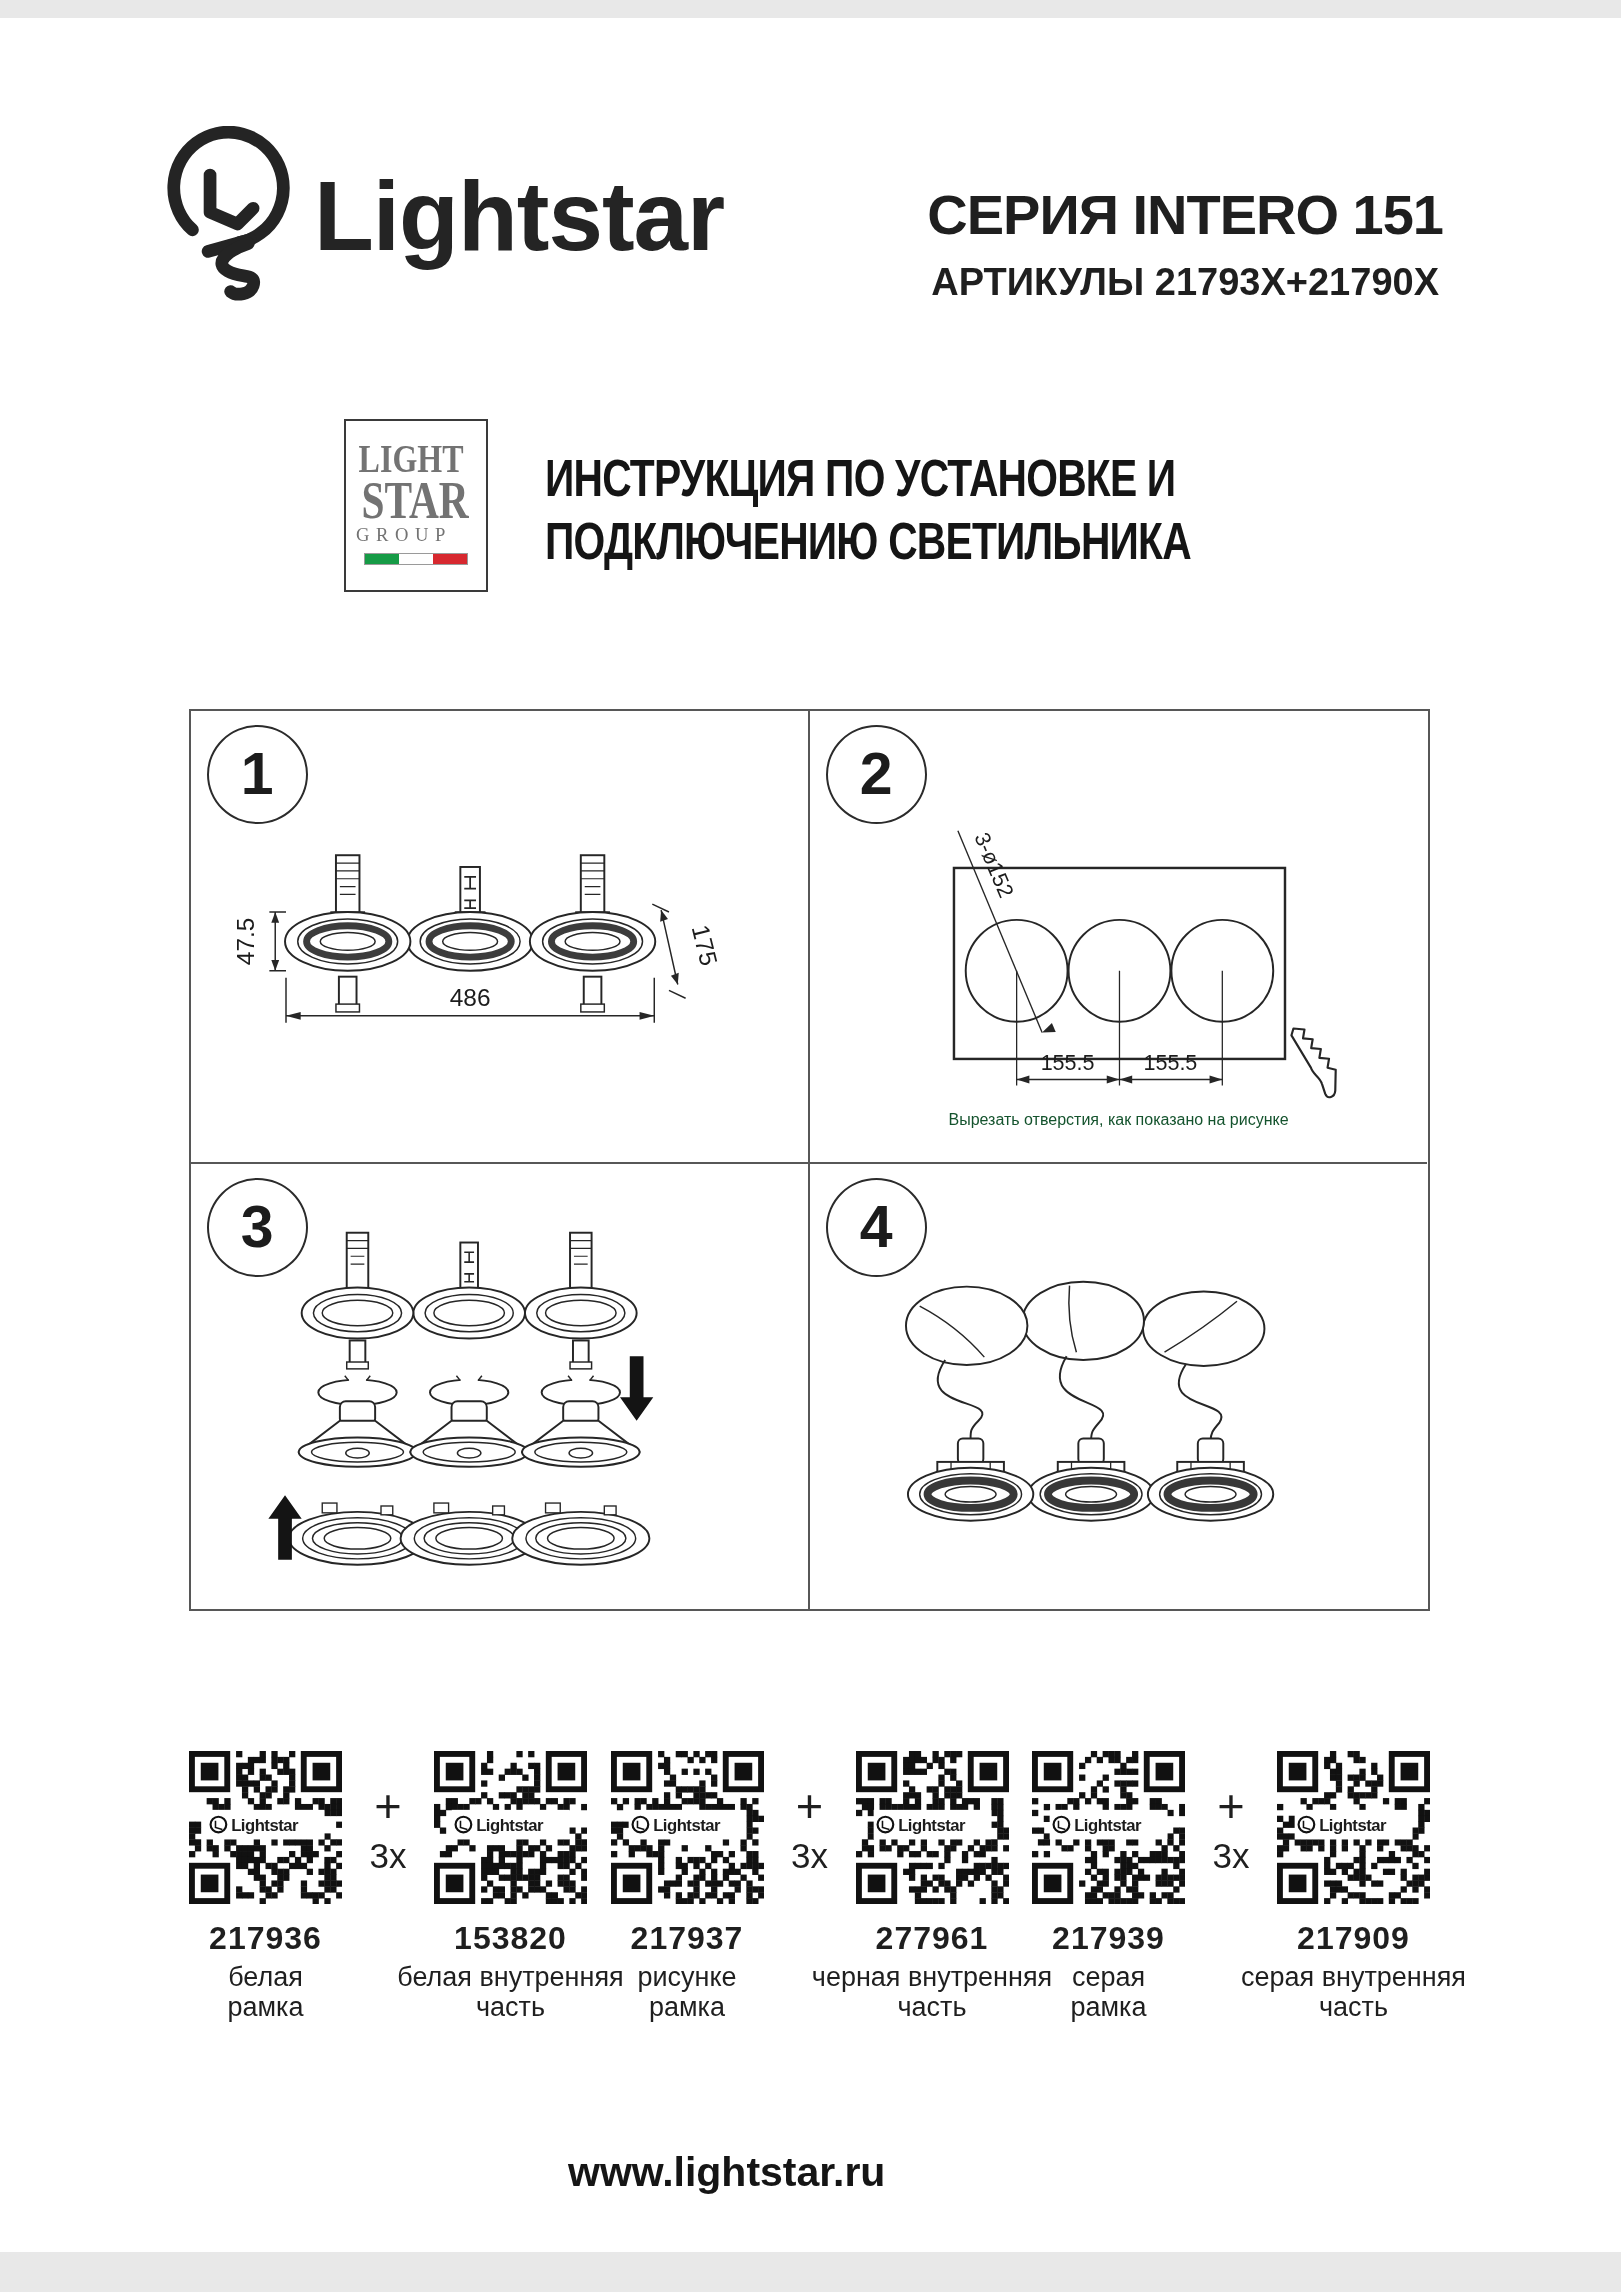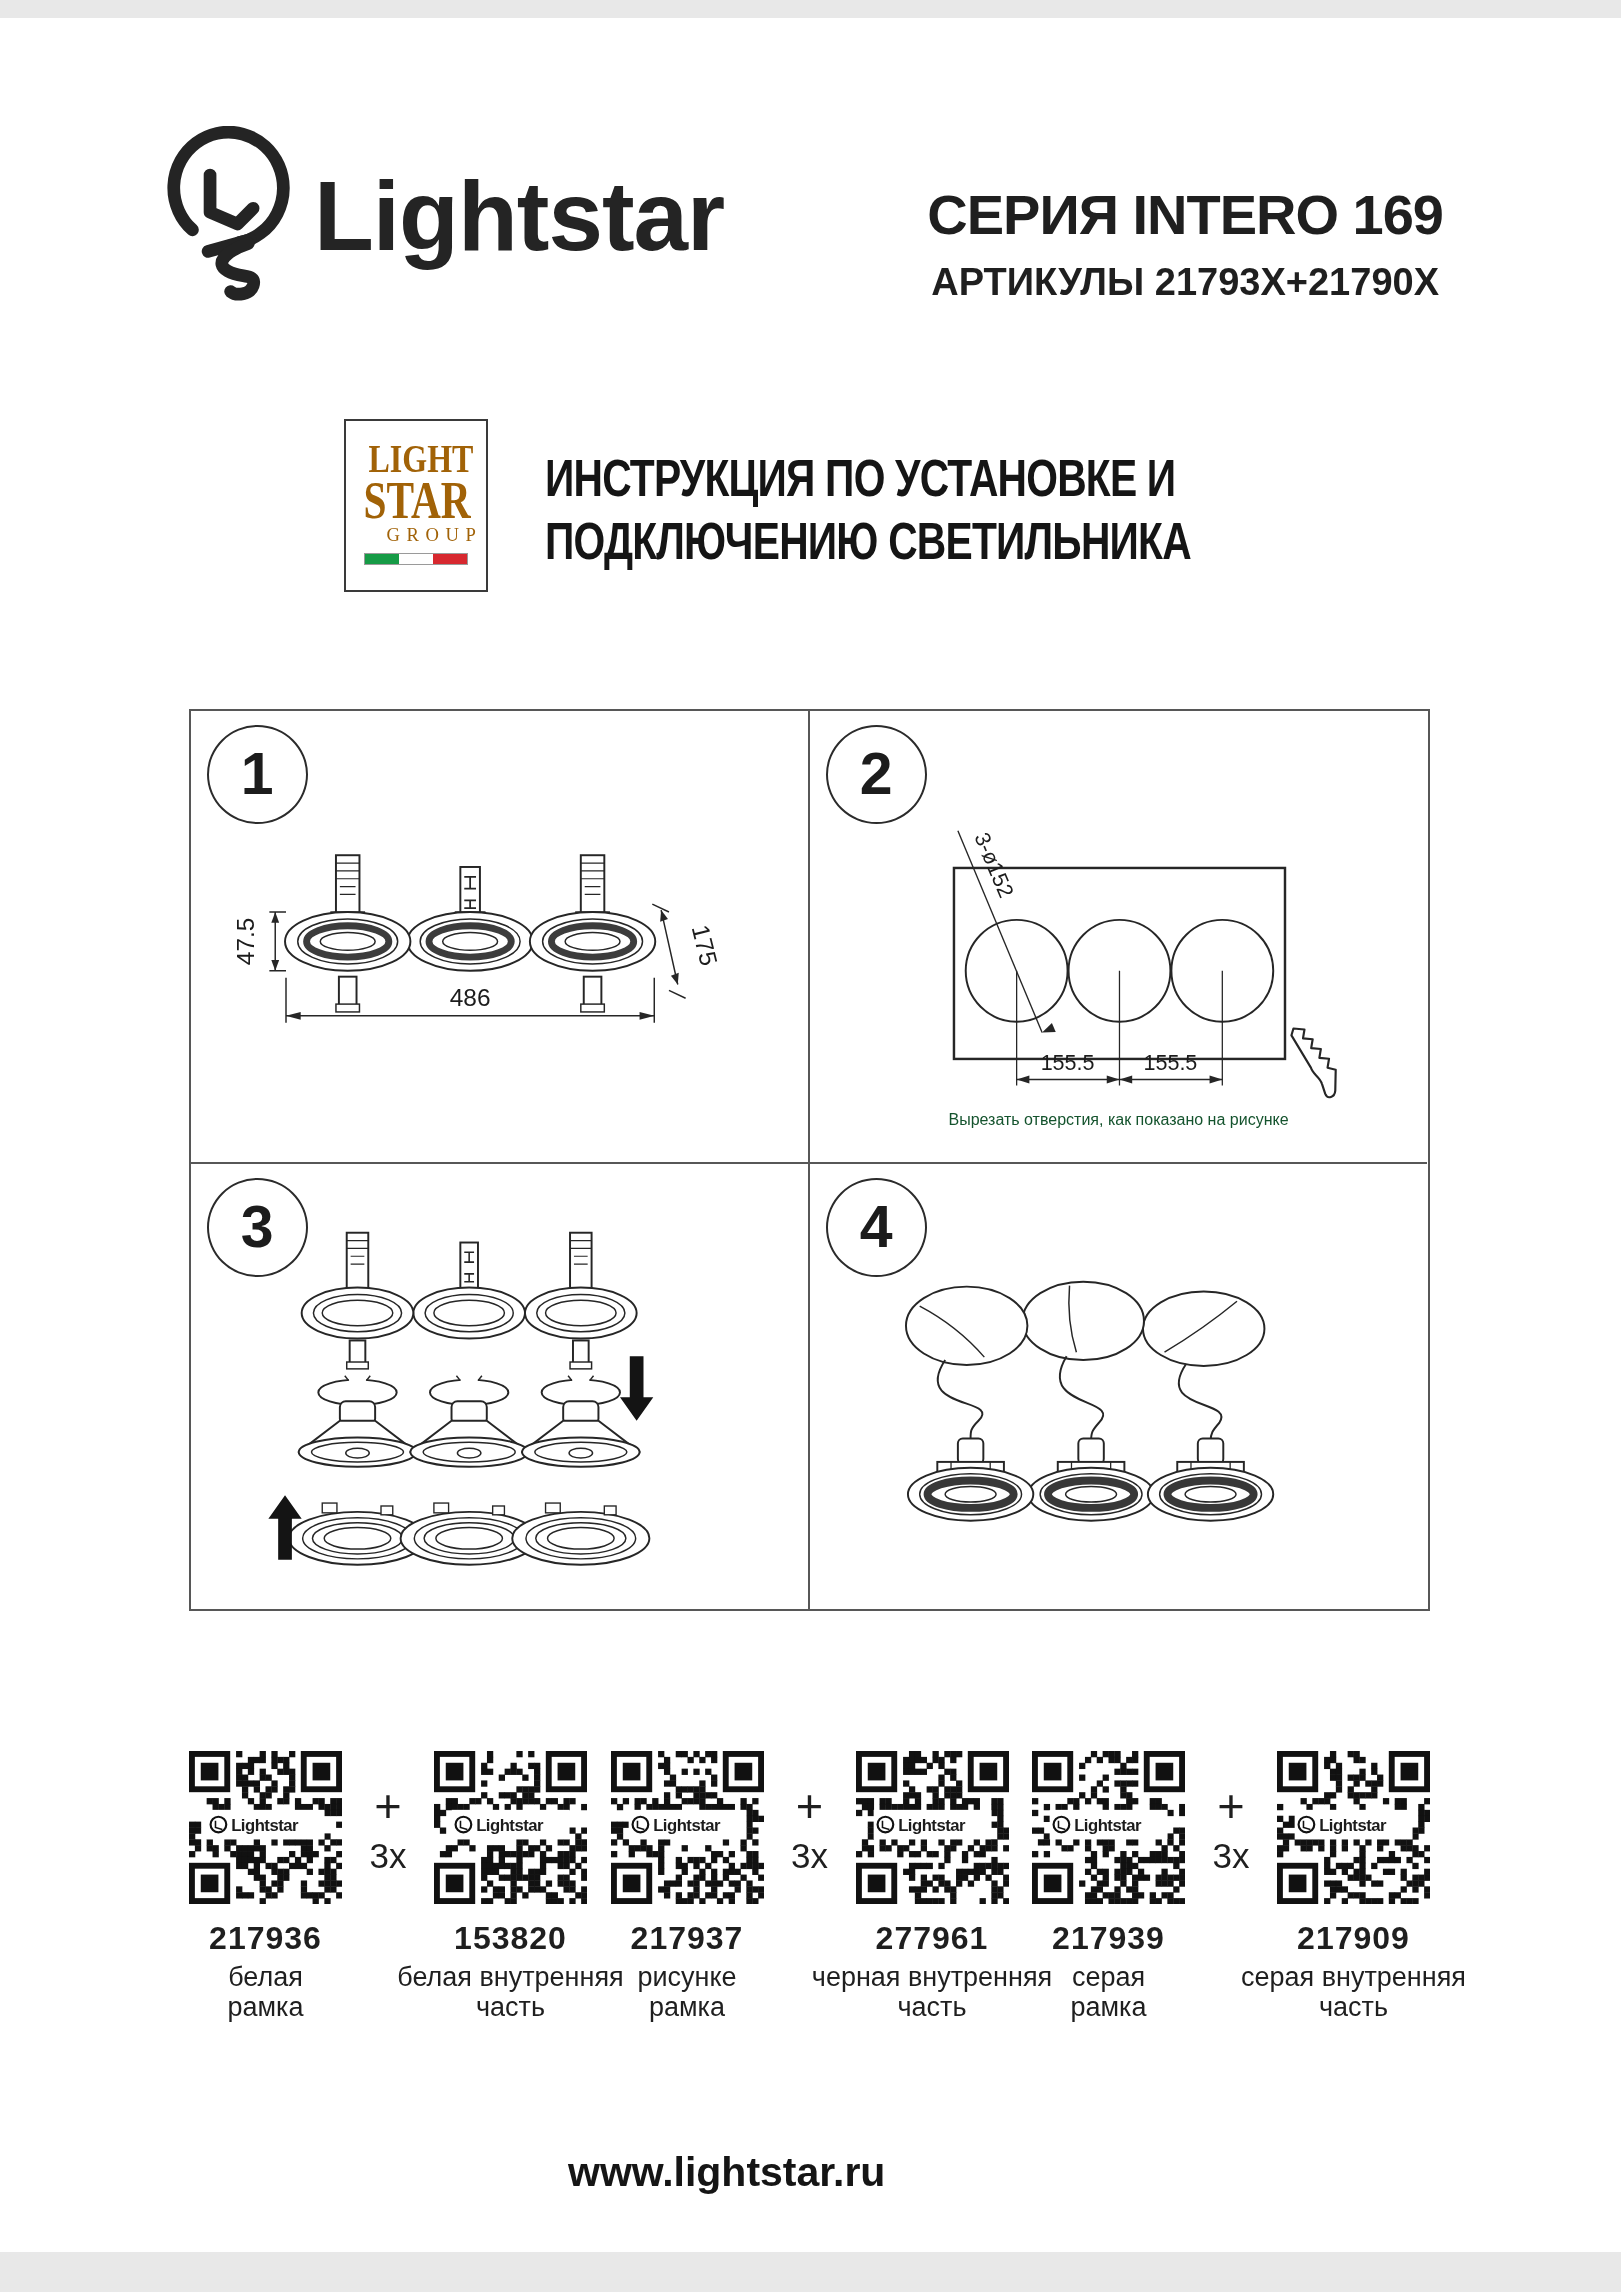--- a/index.html
+++ b/index.html
@@ -13,22 +13,22 @@
   .wordmark {
     position:absolute; left:314px; top:149px; line-height:1;
     font-size:98px; font-weight:bold; letter-spacing:-1px; color:#242424;
   }
   .series { position:absolute; right:190px; top:169px; text-align:right; }
   .series-l1 { font-size:56px; font-weight:bold; line-height:1; letter-spacing:-1px; }
   .series-l2 { font-size:38px; font-weight:bold; line-height:1; margin-top:19.6px; letter-spacing:0;text-align:center; }
   
   .group-box {
     position:absolute; left:344px; top:401px; width:144px; height:173px;
-    border:2px solid #3a3a3a; box-sizing:border-box; text-align:right;
-    font-family:"Liberation Serif", serif; color:#a16207;
+    border:2px solid #3a3a3a; box-sizing:border-box; text-align:left;
+    font-family:"Liberation Serif", serif; color:#737373;
   }
   .gl1 { margin-top:17.6px; font-size:39px; font-weight:bold; line-height:39px; transform:scaleX(0.82); }
   .gl2 { font-size:53px; font-weight:bold; line-height:45px; transform:scaleX(0.78); }
   .gl3 { font-size:19.6px; line-height:23.5px; letter-spacing:6.9px; text-indent:6.9px; transform:scaleX(0.95); }
   .flag { margin:6.9px auto 0; width:102px; height:9.8px; display:flex; border:1px solid #9a9a9a; }
   .flag span { flex:1 1 0; }
   
   .main-title {
     position:absolute; left:545px; top:429px;
     font-size:51px; font-weight:bold; line-height:63px; letter-spacing:-1px;
@@ -75,21 +75,21 @@
     <g fill="none" stroke="#242424" stroke-width="13" stroke-linecap="round" stroke-linejoin="round">
       <path d="M26,106 A56,57 0 1 1 74,119"></path>
       <path d="M44,50 L44,88 L72,100 L88,84"></path>
       <path d="M42,128 L85,116"></path>
       <path d="M83,120 C60,128 48,140 62,148 C76,156 92,150 88,163 C85,172 71,174 65,169"></path>
     </g>
   </svg>
   <div class="wordmark">Lightstar</div>
 
   <div class="series">
-    <div class="series-l1">СЕРИЯ INTERO 169</div>
+    <div class="series-l1">СЕРИЯ INTERO 151</div>
     <div class="series-l2">АРТИКУЛЫ 21793X+21790X</div>
   </div>
 
   <div class="group-box">
     <div class="gl1">LIGHT</div>
     <div class="gl2">STAR</div>
     <div class="gl3">GROUP</div>
     <div class="flag">
         <span style="background: rgb(22, 155, 70);"></span>
         <span style="background: rgb(255, 255, 255);"></span>

